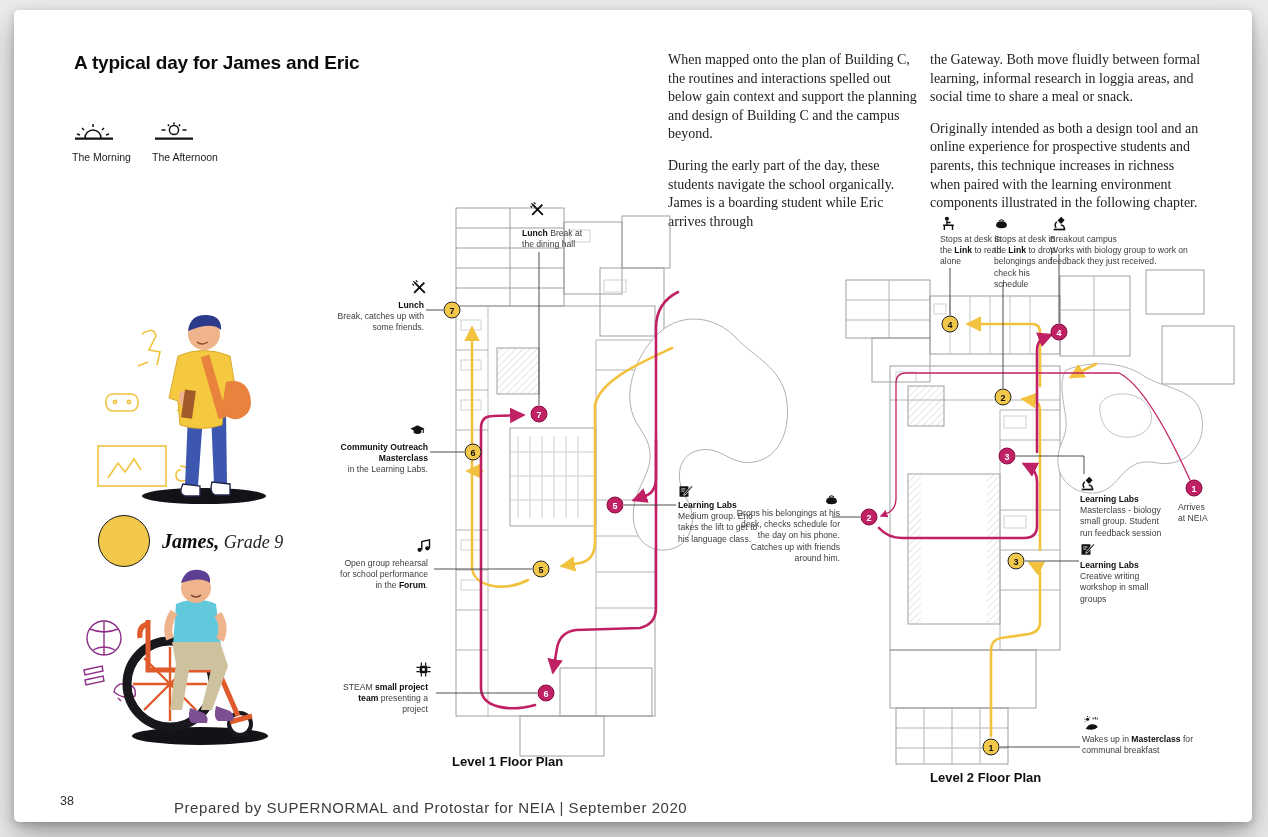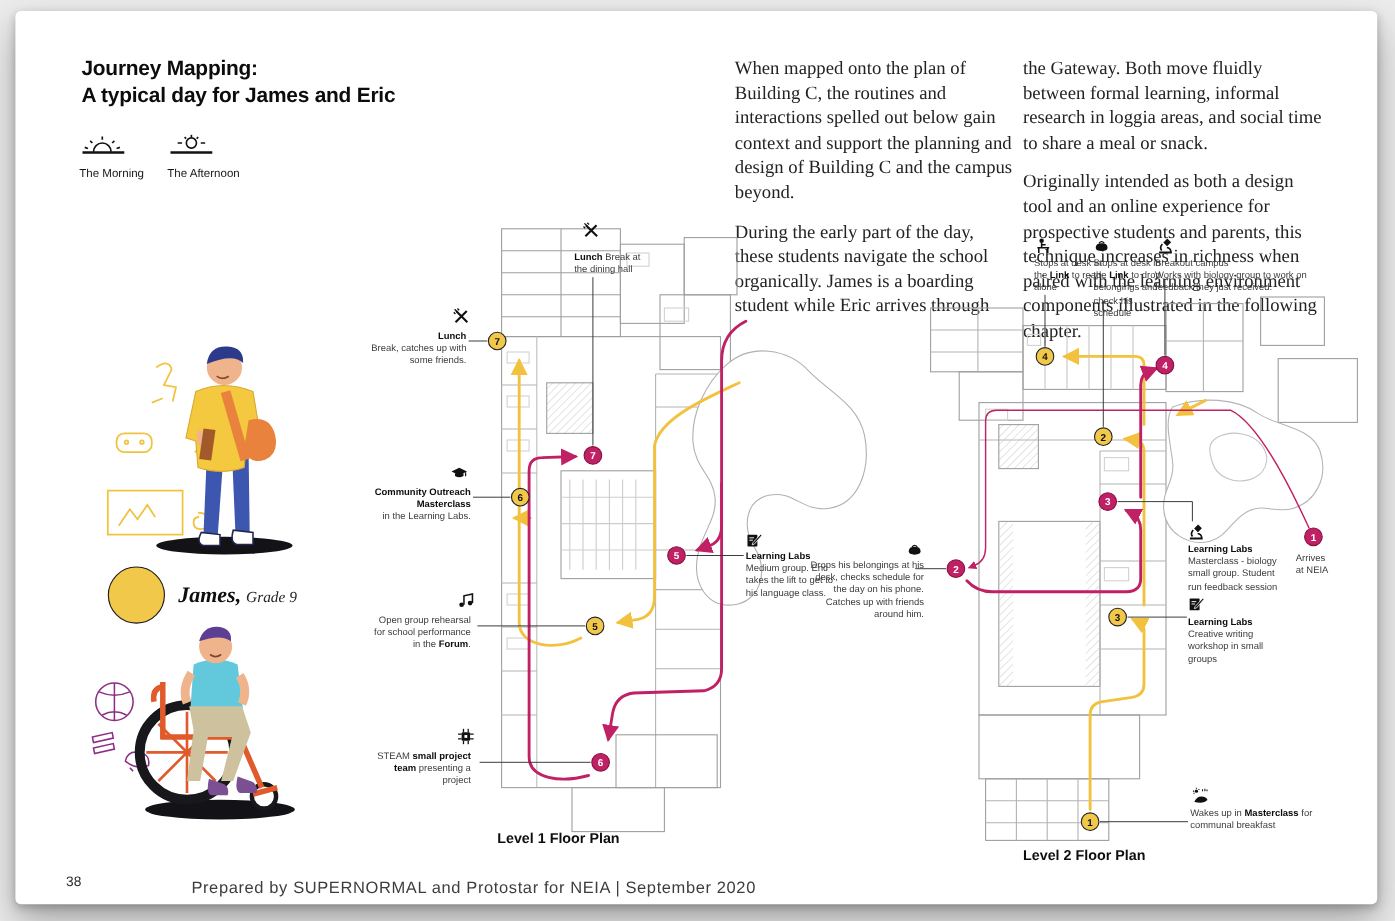--- a/index.html
+++ b/index.html
@@ -2,52 +2,51 @@
 <html><head>
 <meta charset="utf-8">
 <style>
   html,body{margin:0;padding:0;width:1268px;height:837px;overflow:hidden;background:#ececec;font-family:"Liberation Sans",sans-serif}
   .page{position:absolute;left:14px;top:10px;width:1238px;height:812px;background:#fff;border-radius:5px;
         box-shadow:0 3px 8px rgba(0,0,0,.22),0 16px 34px rgba(0,0,0,.30)}
   .title{position:absolute;left:60px;top:40px;font-weight:bold;font-size:19px;line-height:1.32;color:#0c0c0c;letter-spacing:-.2px}
   .timeleg{position:absolute;left:58px;top:112px;display:flex;gap:16px}
   .timeleg .item{width:64px;text-align:left}
   .timeleg .lab{font-size:10.5px;color:#1a1a1a;margin-top:3px;white-space:nowrap}
-  .introcol{position:absolute;top:41px;font-family:"Liberation Serif",serif;font-size:17px;line-height:1.33;color:#232323}
+  .introcol{position:absolute;top:41px;font-family:"Liberation Serif",serif;font-size:14px;line-height:1.33;color:#232323}
   .introcol p{margin:0 0 13px 0}
   .plan{position:absolute}
   .plan svg.base{position:absolute;left:0;top:0;overflow:visible}
   .planlabel{position:absolute;font-weight:bold;font-size:13px;color:#0e0e0e;white-space:nowrap}
   .node{position:absolute;width:17px;height:17px;border-radius:50%;display:flex;align-items:center;justify-content:center;
         font-weight:bold;font-size:9px;transform:translate(-50%,-50%);box-sizing:border-box}
   .node.y{background:#F2C84B;border:1.6px solid #232323;color:#111}
   .node.p{background:#C02064;border:1.6px solid #871043;color:#fff}
   .ann{position:absolute;font-size:8.6px;line-height:1.3;color:#3c3c3c}
   .ann b{color:#0d0d0d}
   .ann b.blk{display:block}
   .ann.right{text-align:right}
   .annicon{position:absolute;width:15px;height:15px}
   .annicon svg{width:100%;height:100%}
   .stuleg{position:absolute;display:flex;align-items:center;gap:12px}
   .dot{width:52px;height:52px;border-radius:50%;border:1.7px solid #1a1a1a;box-sizing:border-box}
   .dot-james{background:#F2C84B}
   .dot-eric{background:#C02064}
   .stuname{font-family:"Liberation Serif",serif;font-weight:bold;font-style:italic;font-size:20px;color:#0d0d0d}
-  .stugrade{font-family:"Liberation Serif",serif;font-style:italic;font-size:14px;color:#222}
+  .stugrade{font-family:"Liberation Serif",serif;font-style:italic;font-size:18px;color:#222}
   .pagenum{position:absolute;left:46px;top:784px;font-size:12.5px;color:#2e2e2e}
   .credit{position:absolute;left:160px;top:789px;font-size:15px;letter-spacing:.55px;color:#3d3d3d}
   .illus{position:absolute}
 </style>
 </head>
 <body>
 
 <div class="page">
 
   <div class="title">
-    <div>Journey Mapping:</div>
     <div>A typical day for James and Eric</div>
   </div>
 
   <div class="timeleg">
     <div class="item">
       <span>
         <svg width="44" height="22" viewBox="0 0 44 22">
           <g stroke="#111" fill="none" stroke-width="1.5">
             <path d="M13,16 a8,8 0 0 1 16,0" fill="#fff"></path>
             <path d="M21,5 v-3 M12,8 l-2,-2 M30,8 l2,-2 M8,13 l-3,-1 M34,13 l3,-1"></path>

